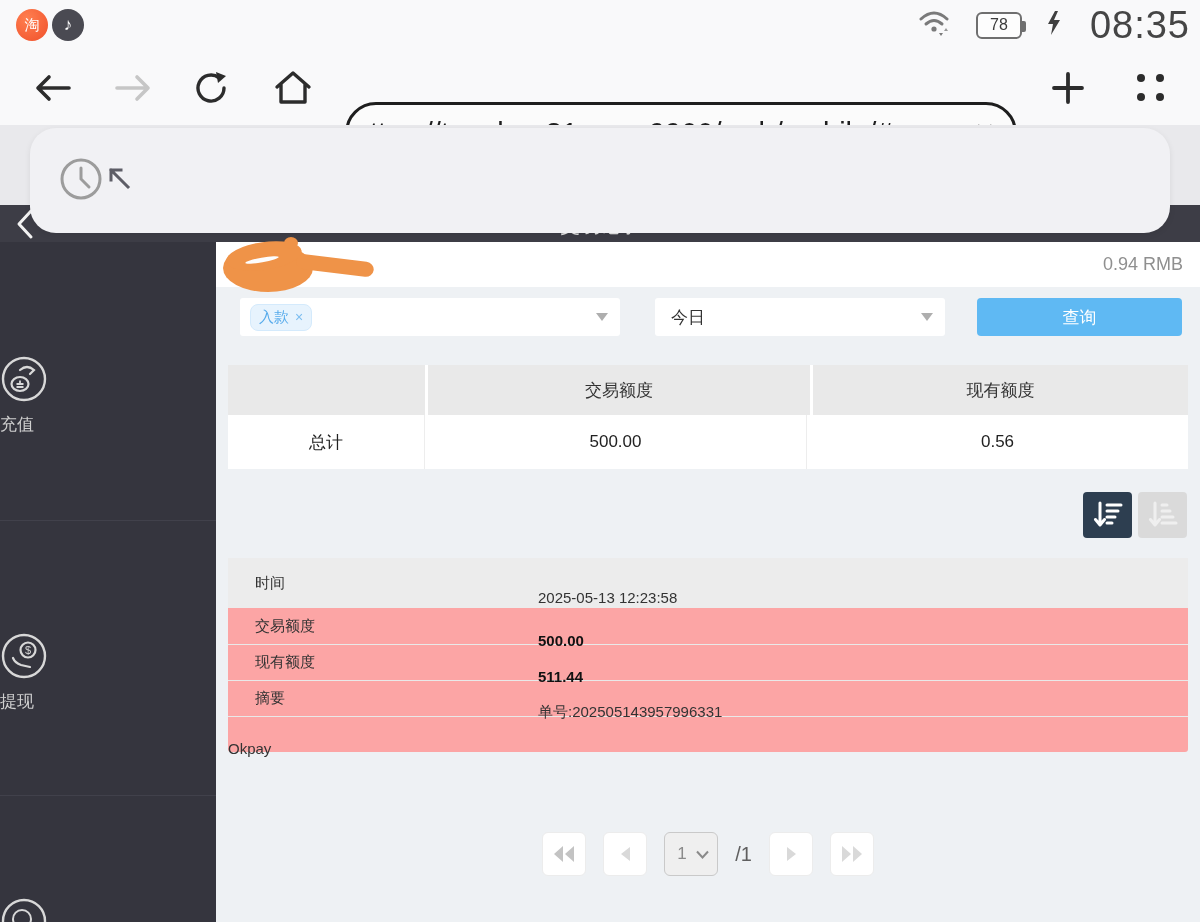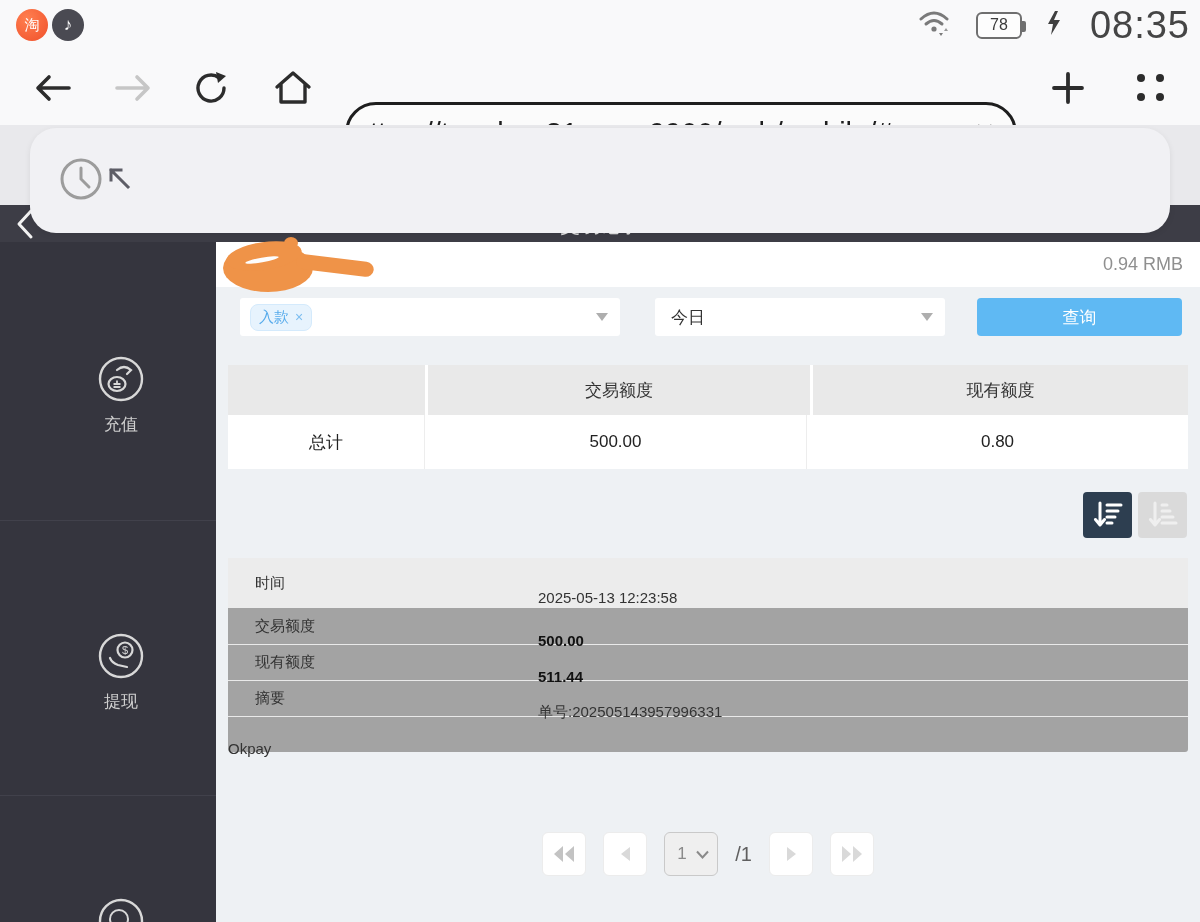--- a/index.html
+++ b/index.html
@@ -34,21 +34,21 @@
   .square-ic { position:absolute; left:84px; top:6px; width:22px; height:22px; border:2px solid #f0f0f0; border-radius:2px; cursor:pointer; }
 
   
   .sugg-card { position:absolute; left:30px; top:128px; width:1140px; height:105px; background:#f1f1f4; border-radius:26px; z-index:5; box-shadow:0 2px 6px rgba(0,0,0,.08); display:flex; align-items:center; cursor:pointer; }
   .sugg-text { font-size:30px; color:#242428; margin-left:28px; flex:1; }
   .sugg-clock { margin-left:28px; }
 
   
   .page-body { position:absolute; left:0; top:242px; width:1200px; height:680px; display:flex; }
   .sidebar { position:relative; width:216px; background:#35353e; flex-shrink:0; }
-  .side-item { position:absolute; left:0; width:242px; text-align:center; color:#d2d2d2; cursor:pointer; }
+  .side-item { position:absolute; left:0; width:242px; text-align:left; color:#d2d2d2; cursor:pointer; }
   .side-item .lbl { display:block; font-size:17px; margin-top:6px; color:#cfcfcf; }
   .side-div { position:absolute; left:0; width:216px; height:1px; background:#41414b; }
   .content { position:relative; flex:1; background:#eef1f4; }
 
   .balance-bar { position:absolute; left:0; top:0; width:984px; height:45px; background:#fff; }
   .balance-text { position:absolute; right:17px; top:12px; font-size:18px; color:#8f8f8f; }
 
   
   .filter-row { position:absolute; left:0; top:56px; width:984px; height:38px; }
   .sel { position:absolute; top:0; height:38px; background:#fff; border-radius:3px; display:flex; align-items:center; cursor:pointer; }
@@ -67,21 +67,21 @@
   .sum-body .cell { height:54px; display:flex; align-items:center; justify-content:center; font-size:17px; color:#222; border-right:1px solid #ededed; }
   .sum-body .cell:last-child { border-right:none; }
   .c1 { width:197px; } .c2 { width:382px; } .c3 { flex:1; }
 
   
   .sort-btn { position:absolute; top:250px; width:49px; height:46px; border-radius:4px; border:none; cursor:pointer; display:flex; align-items:center; justify-content:center; }
   .sort-desc { left:867px; background:#2d3e50; }
   .sort-asc { left:922px; background:#dadada; }
 
   
-  .detail { position:absolute; left:12px; top:316px; width:960px; background:#a3a3a3; border-radius:3px; }
+  .detail { position:absolute; left:12px; top:316px; width:960px; background:#fca5a5; border-radius:3px; }
   .d-row { display:flex; align-items:center; height:36px; }
   .d-row.hdr { height:50px; background:#ececec; }
   .d-row + .d-row { border-top:1px solid #e9e9e9; }
   .d-row.hdr + .d-row { border-top:none; }
   .d-row .lab { width:310px; padding-left:27px; font-size:15px; color:#333; }
   .d-row .val { flex:1; font-size:15px; color:#333;margin-top:28px; }
   .d-row .val.bold { font-weight:bold; color:#111; }
 
   
   .pager { position:absolute; left:0; top:590px; width:984px; display:flex; justify-content:center; align-items:center; gap:17px; }
@@ -244,21 +244,21 @@
 
       <div class="sum-table">
         <div class="sum-head">
           <div class="cell c1"></div>
           <div class="cell c2">交易额度</div>
           <div class="cell c3">现有额度</div>
         </div>
         <div class="sum-body">
           <div class="cell c1">总计</div>
           <div class="cell c2">500.00</div>
-          <div class="cell c3">0.80</div>
+          <div class="cell c3">0.56</div>
         </div>
       </div>
 
       <button class="sort-btn sort-desc">
         <svg width="30" height="28" viewBox="0 0 30 28">
           <path d="M7 2 V23 M2.5 18.5 L7 24 L11.5 18.5" fill="none" stroke="#fff" stroke-width="3" stroke-linecap="round" stroke-linejoin="round"></path>
           <path d="M14 4 h14 M14 10 h11 M14 16 h8 M14 22 h5" stroke="#fff" stroke-width="3" stroke-linecap="round"></path>
         </svg>
       </button>
       <button class="sort-btn sort-asc">

